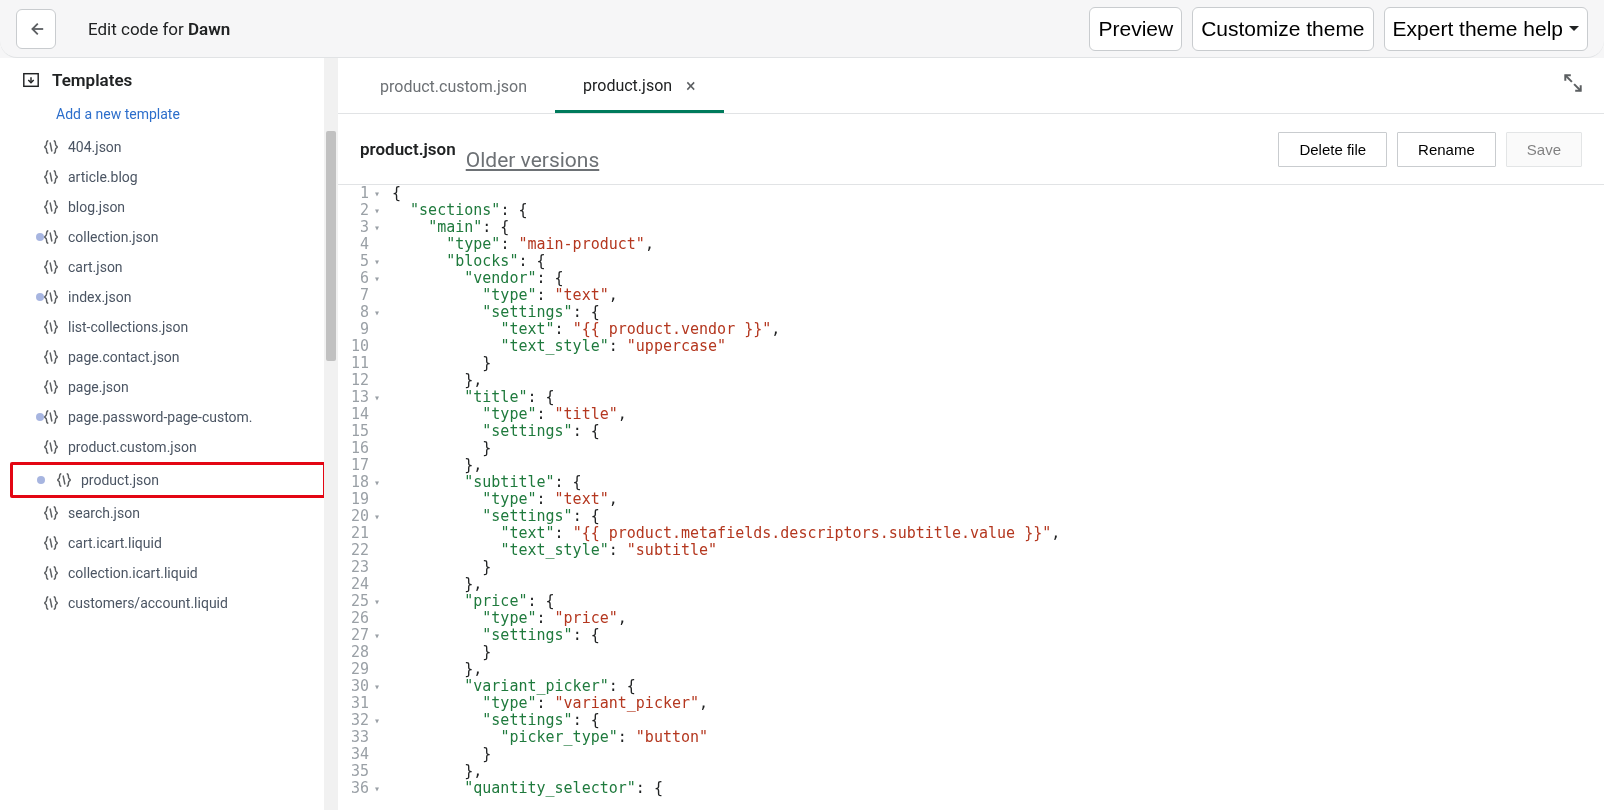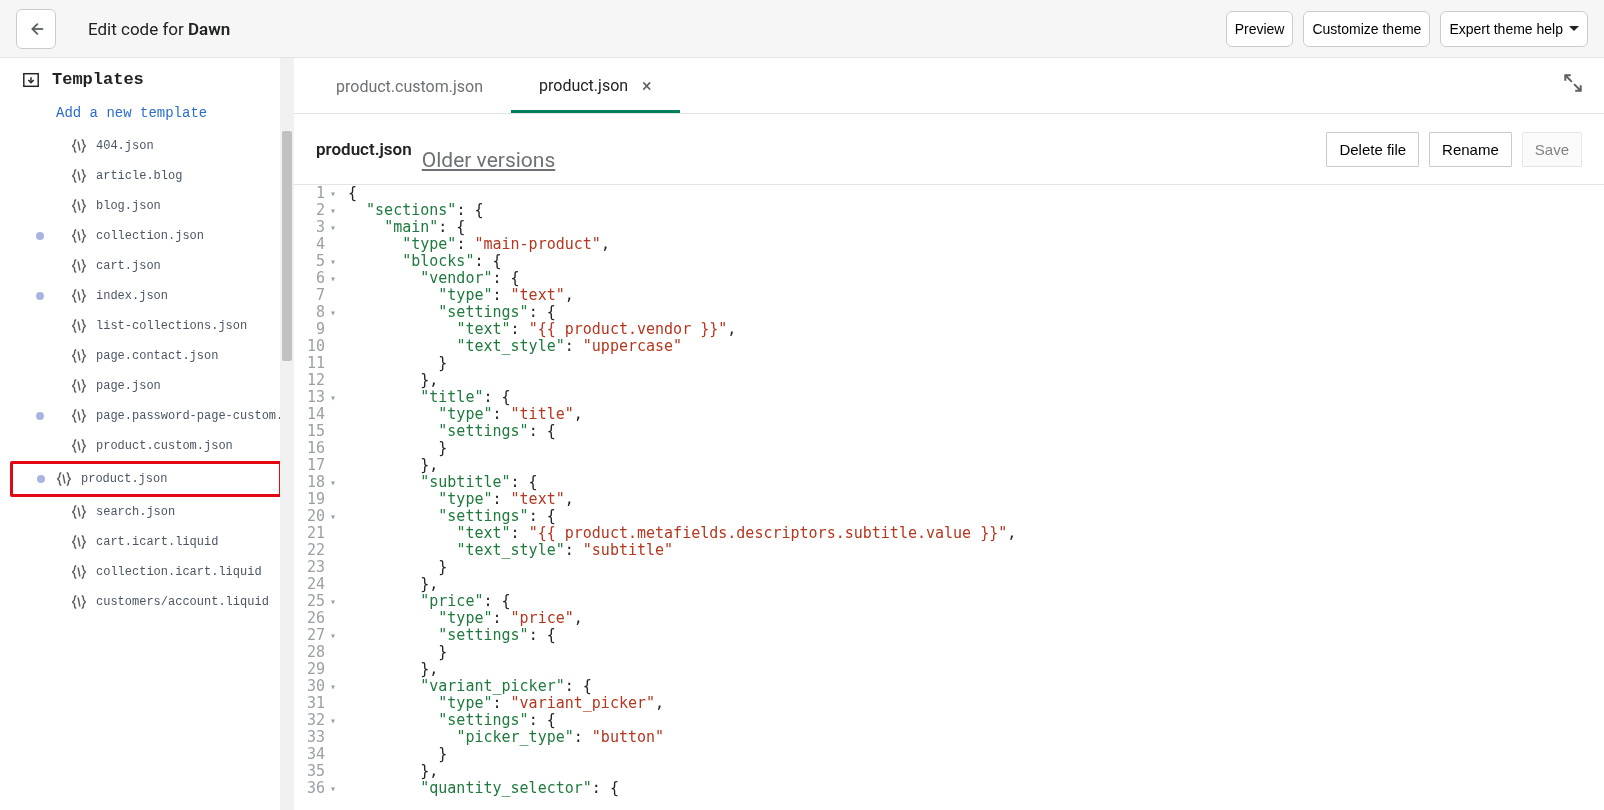--- a/index.html
+++ b/index.html
@@ -14,20 +14,21 @@
   display: flex;
   flex-direction: column;
 }
 .topbar {
   height: 58px;
   background: #f6f6f7;
   display: flex;
   align-items: center;
   padding: 0 16px;
   border-bottom: 1px solid #e1e3e5;
+  border-radius: 17px;
 }
 .back-btn {
   width: 40px;
   height: 40px;
   border: 1px solid #c9cccf;
   border-radius: 6px;
   background: #fff;
   display: flex;
   align-items: center;
   justify-content: center;
@@ -39,45 +40,44 @@
   font-weight: 400;
   flex: 1;
 }
 .topbar-title b { font-weight: 600; }
 .topbar-actions { display: flex; gap: 10px; }
 .topbar-btn {
   border: 1px solid #c9cccf;
   background: #fff;
   border-radius: 6px;
   padding: 9px 8px;
-  font-size: 14px;
+  font-size: 21px;
   font-weight: 500;
   cursor: pointer;
   display: flex;
   align-items: center;
   gap: 6px;
   text-align: center;
 }
 .chevron-down {
   width: 0; height: 0;
   border-left: 5px solid transparent;
   border-right: 5px solid transparent;
   border-top: 5px solid #202223;
 }
 .main {
   flex: 1;
   display: flex;
   overflow: hidden;
 }
 .sidebar {
-  width: 294px;
+  width: 338px;
   background: #fff;
   overflow-y: auto;
   position: relative;
-  font-family: Liberation Mono, monospace;
 }
 .sidebar-scroll {
   position: absolute;
   right: 0;
   top: 0;
   width: 14px;
   height: 100%;
   background: #f1f1f1;
 }
 .sidebar-scrollthumb {
@@ -100,22 +100,22 @@
 .section-header svg { width: 18px; height: 18px; }
 .add-template {
   padding: 6px 22px 10px 56px;
   font-size: 14px;
 }
 .add-template a { color: #2c6ecb; text-decoration: none; cursor: pointer; }
 .file-list { list-style: none; }
 .file-item {
   display: flex;
   align-items: center;
-  padding: 6px 0 6px 52px;
-  font-size: 12px;
+  padding: 6px 0 6px 24px;
+  font-size: 14px;
   color: #4b5563;
   cursor: pointer;
   position: relative;
 }
 .file-item .dot {
   width: 8px; height: 8px;
   border-radius: 50%;
   background: #a7b5e0;
   position: absolute;
   left: 36px;
@@ -189,21 +189,21 @@
   font-size: 21px;
   cursor: pointer;
   margin-top: 22px;
 }
 .file-toolbar .spacer { flex: 1; }
 .file-toolbar-btns { display: flex; gap: 10px; }
 .tool-btn {
   border: 1px solid #c9cccf;
   background: #fff;
   border-radius: 1px;
-  padding: 8px 12px;
+  padding: 8px 20px;
   font-size: 15px;
   font-weight: 500;
   cursor: pointer;
 }
 .tool-btn.disabled { opacity: 0.5; background: #f6f6f7; cursor: default; }
 .code-editor {
   flex: 1;
   display: flex;
   overflow: auto;
   font-family: Consolas, Monaco, monospace;

